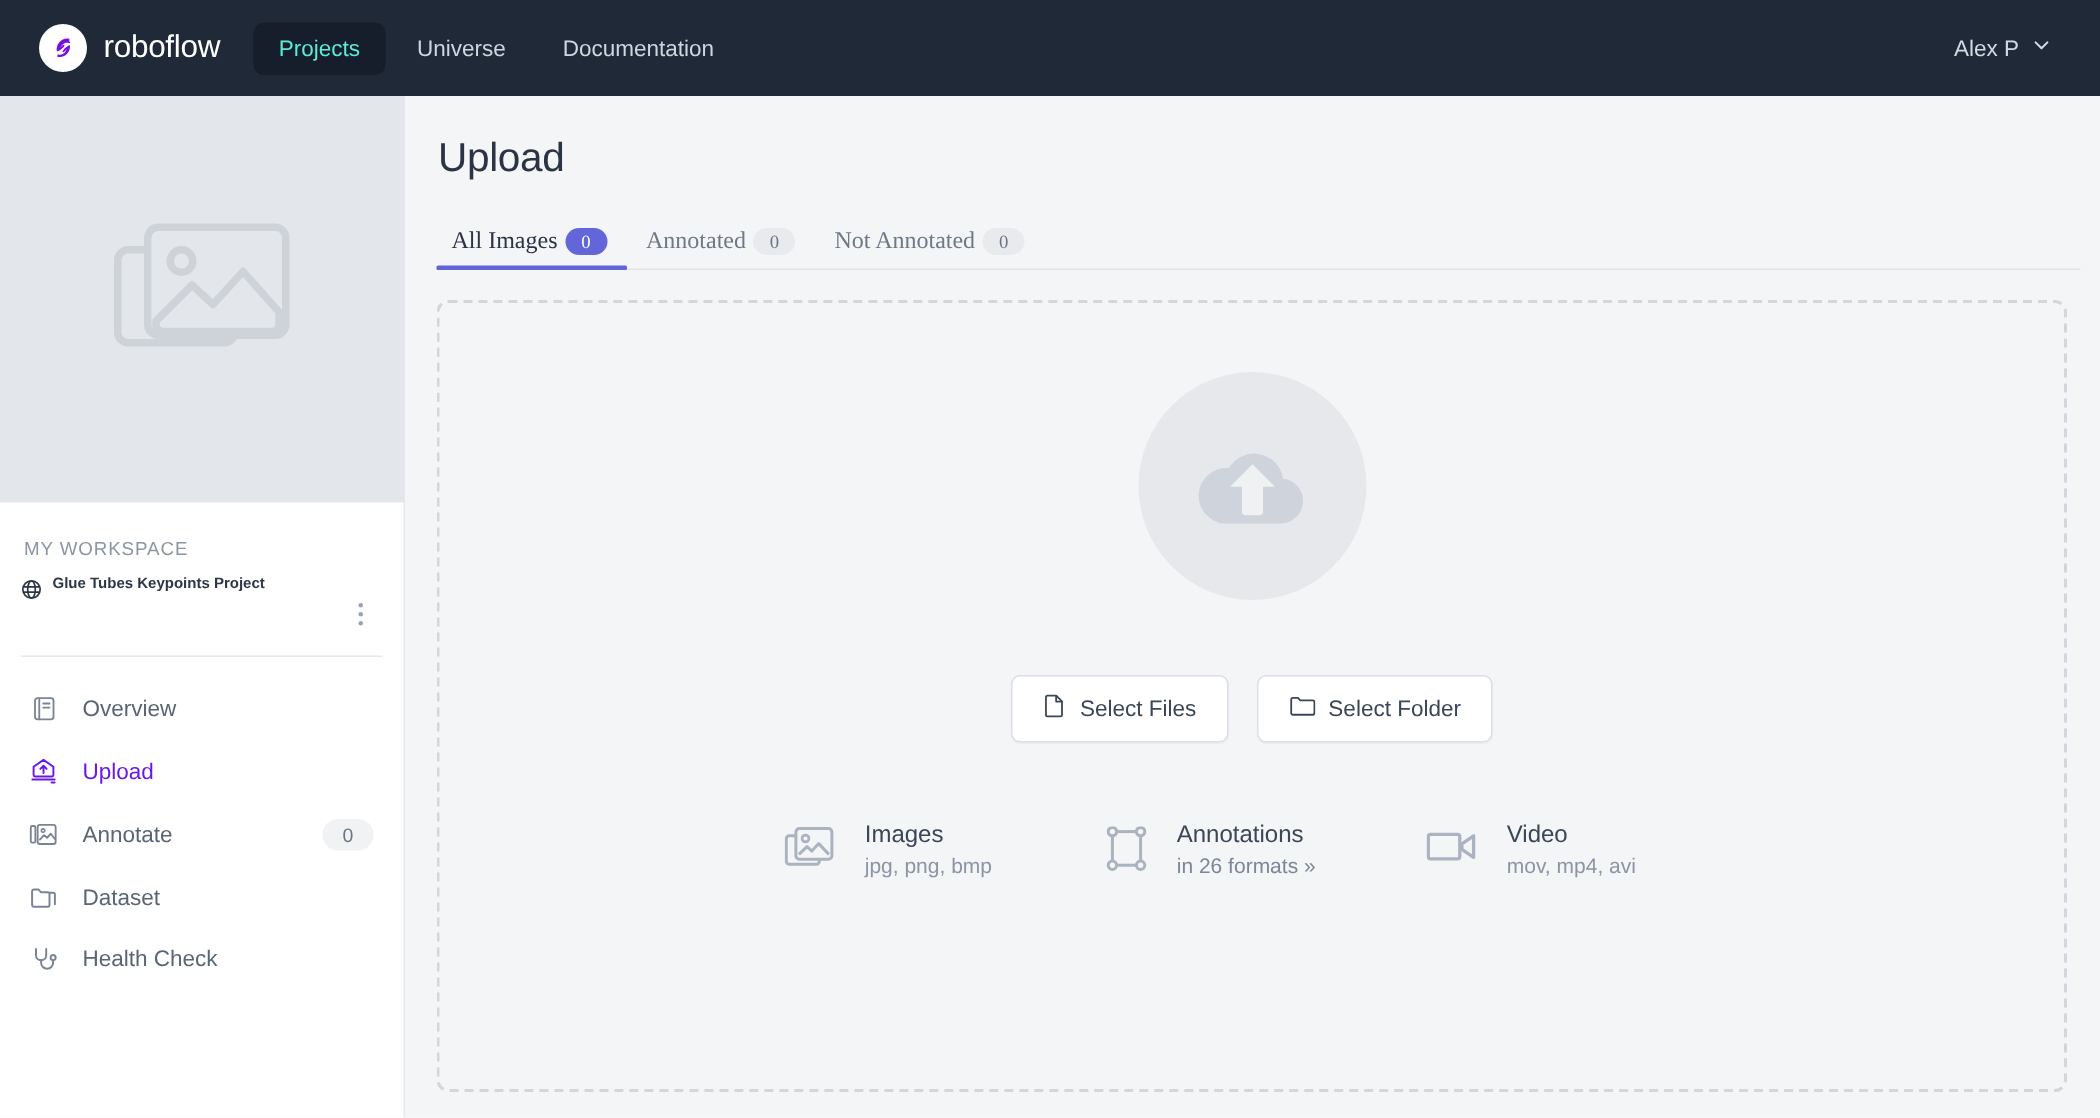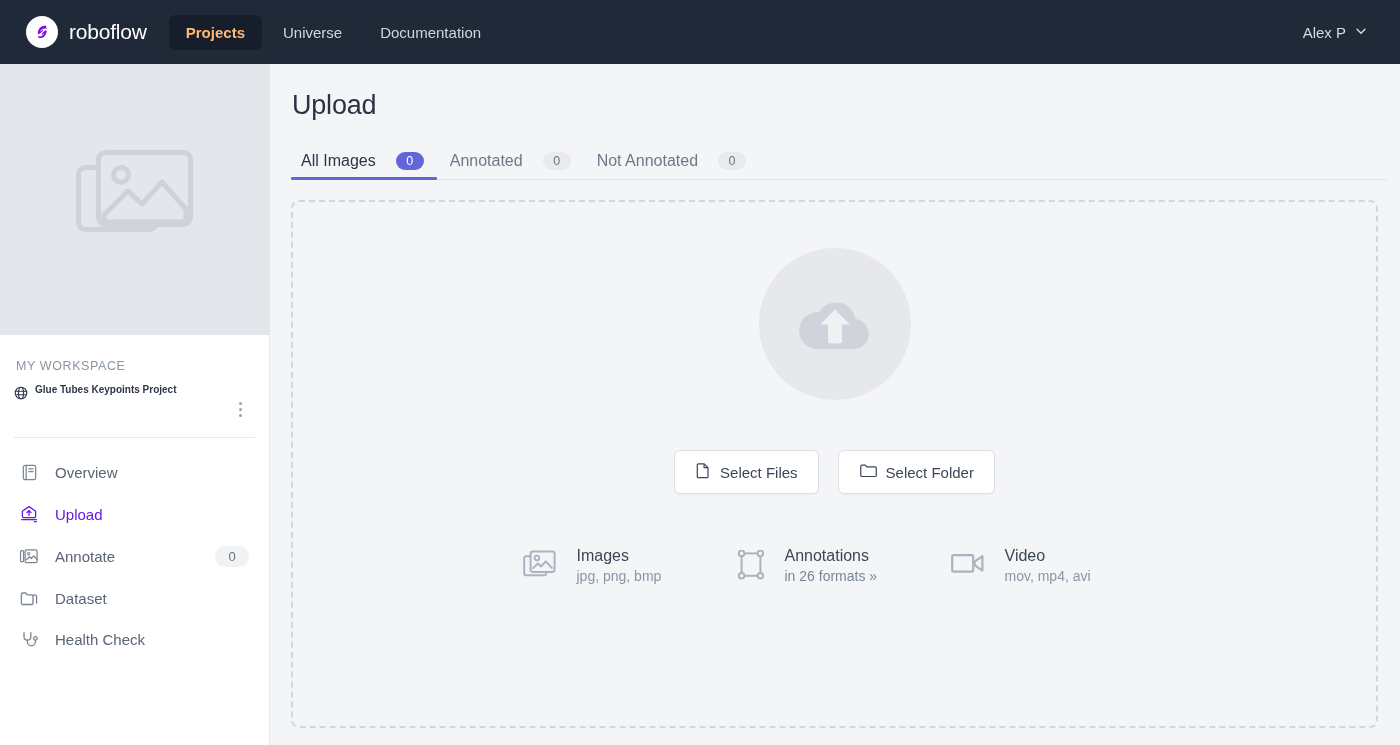--- a/index.html
+++ b/index.html
@@ -55,22 +55,22 @@
   .nav-link {
     font-size: 15px;
     color: #cfd6e0;
     padding: 9px 17px;
     border-radius: 7px;
     cursor: pointer;
     white-space: nowrap;
   }
   .nav-link.active {
     background: #161d2b;
-    color: #fdba74;
-    font-weight: 700;
+    color: #5eead4;
+    font-weight: 400;
   }
 
   .nav-spacer { flex: 1 1 auto; }
 
   .account {
     display: flex; align-items: center; gap: 8px;
     color: #d3dae4;
     font-size: 15px;
     cursor: pointer;
     padding-right: 8px;
@@ -185,26 +185,27 @@
     display: flex;
     align-items: flex-end;
     gap: 0;
     border-bottom: 1px solid #e2e4e8;
     height: 39px;
     width: 1096px;
   }
   .tab {
     display: flex;
     align-items: flex-end;
-    gap: 20px;
+    gap: 5px;
     font-size: 16px;
     color: #6e7887;
     padding: 0 13px 9px 13px;
     cursor: pointer;
     position: relative;
+    font-family: Liberation Serif, serif;
   }
   .tab:first-child { padding-left: 10px; }
   .tab.active { color: #2b3445; }
   .tab.active::after {
     content: "";
     position: absolute;
     left: 0; right: 0; bottom: -1px;
     height: 3px;
     background: #6366d8;
     border-radius: 1px;

